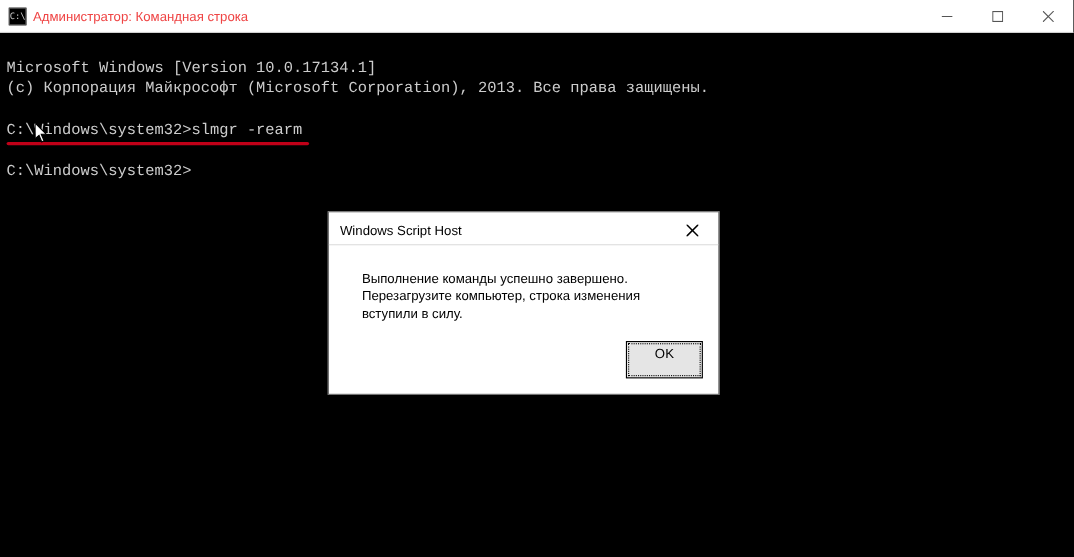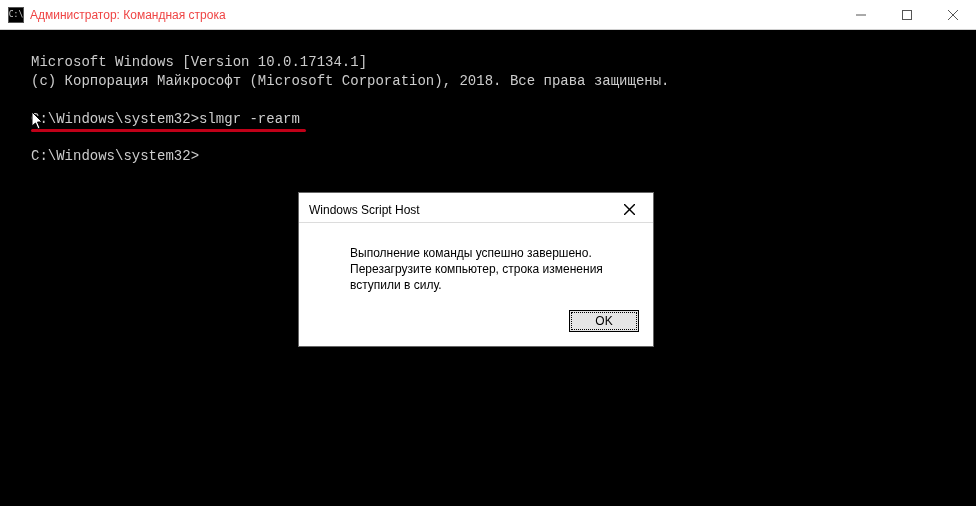--- a/index.html
+++ b/index.html
@@ -42,21 +42,21 @@
   .console {
     position: absolute;
     top: 30px; left: 0; right: 0; bottom: 0;
     background: #000;
     color: #ccc;
     font: 14px Consolas, "Courier New", monospace;
     padding: 4px 6px;
     white-space: pre;
     line-height: 1.35;
   }
-  .console .line { display: block; margin-left: 25px; }
+  .console .line { display: block; }
   .prompt-wrap { position: relative; display: inline-block; }
   .underline {
     position: absolute;
     left: 0; right: -6px;
     bottom: -4px;
     height: 3px;
     background: #c00018;
     border-radius: 2px;
   }
   .cursor-arrow {
@@ -82,28 +82,27 @@
   }
   .dialog-titlebar .dlg-title { flex: 1; font-size: 12px; }
   .dialog-close {
     width: 40px; height: 28px;
     display: flex; align-items: center; justify-content: center;
   }
   .dialog-close svg { stroke:#000; stroke-width:1.4; }
   .dialog-body {
     padding: 22px 22px 16px 30px;
     line-height: 1.35;
-    margin-left: 21px;
   }
   .dialog-footer {
     padding: 0 14px 14px;
     display: flex; justify-content: flex-end;
   }
   .ok-btn {
-    width: 70px; height: 22px;
+    width: 70px; height: 34px;
     border: 1px solid #000;
     outline: 1px dotted #000;
     outline-offset: -3px;
     background: #e5e5e5;
     font: 12px "Segoe UI", Tahoma, sans-serif;
     text-align: center;
     line-height: 20px;
   }
 </style>
 </head>
@@ -128,21 +127,21 @@
     <div class="win-btn">
       <svg width="10" height="10">
           <line x1="0" y1="0" x2="10" y2="10"></line>
           <line x1="10" y1="0" x2="0" y2="10"></line>
         </svg>
     </div>
   </div>
 </div>
 
 <div class="console">
-<span class="line">Microsoft Windows [Version 10.0.17134.1]</span><span class="line">(c) Корпорация Майкрософт (Microsoft Corporation), 2018. Все права защищены.</span>
+<span class="line">Microsoft Windows [Version 10.0.17134.1]</span><span class="line">(c) Корпорация Майкрософт (Microsoft Corporation), 2013. Все права защищены.</span>
 <span class="line"><span class="prompt-wrap"><span>C:\Windows\system32&gt;</span><span>slmgr -rearm</span><span class="underline"></span></span></span>
 <span class="line"><span>C:\Windows\system32&gt;</span></span>
 </div>
 
 <div class="dialog">
   <div class="dialog-titlebar">
     <div class="dlg-title">Windows Script Host</div>
     <div class="dialog-close">
       <svg width="11" height="11">
           <line x1="0" y1="0" x2="11" y2="11"></line>

